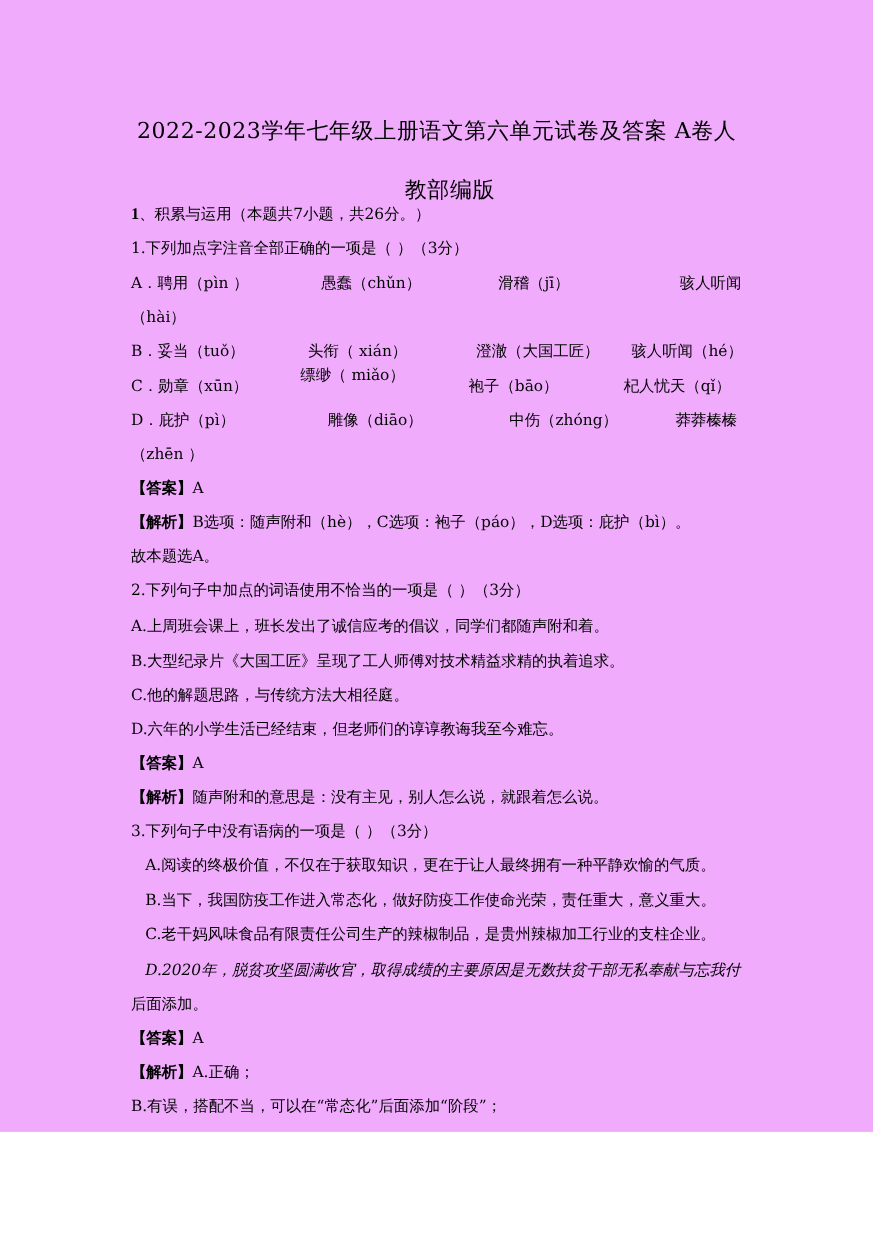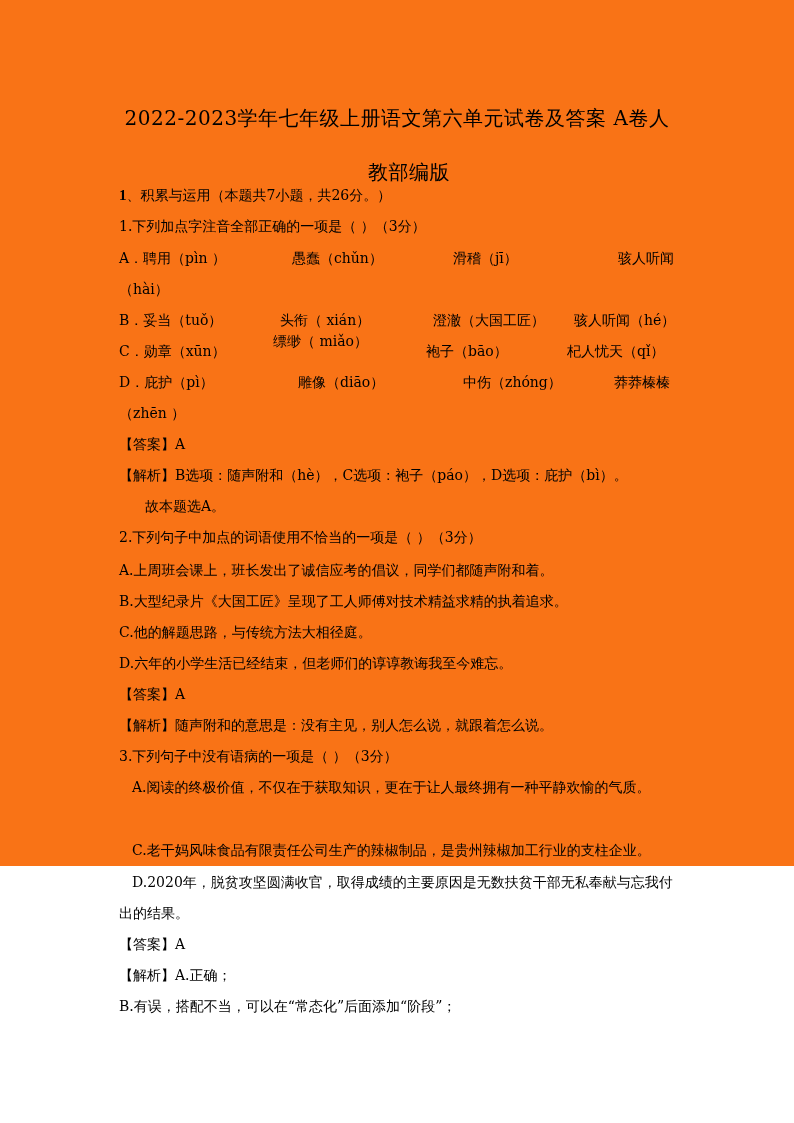--- a/index.html
+++ b/index.html
@@ -13,22 +13,22 @@
       position: relative;
       overflow: hidden;
       font-family: "DejaVu Serif", "Liberation Serif", serif;
       color: #000000;
     }
     .page {
       position: absolute;
       left: 0;
       top: 0;
       width: 794px;
-      height: 866px;
-      background: #f97316;
+      height: 1029px;
+      background: #f0abfc;
     }
     .title {
       position: absolute;
       left: 0;
       width: 794px;
       text-align: center;
       font-size: 20px;
       line-height: 24px;
       letter-spacing: 0.5px;
     }
@@ -42,21 +42,21 @@
       white-space: nowrap;
     }
     .line.indent { left: 132px; }
     .bold-num { font-weight: bold; font-family: "Liberation Serif", serif; font-size: 15px; }
     .opt {
       position: absolute;
       font-size: 14px;
       line-height: 18px;
       white-space: nowrap;
     }
-    .bracket-tag { font-weight: normal; }
+    .bracket-tag { font-weight: bold; }
   </style>
 </head>
 <body>
 
 <div class="page">
 
   <div class="title l1">2022-2023学年七年级上册语文第六单元试卷及答案 A卷人</div>
   <div class="title l2">教部编版</div>
 
   <div class="line" style="top:186px;">
@@ -86,39 +86,40 @@
   <div class="opt" style="left:463px; top:373px;">中伤（zhóng）</div>
   <div class="opt" style="left:614px; top:373px;">莽莽榛榛</div>
   <div class="opt" style="left:119px; top:404px;">（zhēn ）</div>
 
   <div class="line" style="top:435px;">
     <span class="bracket-tag">【答案】</span><span>A</span>
   </div>
   <div class="line" style="top:466px;">
     <span class="bracket-tag">【解析】</span><span>B选项：随声附和（hè），C选项：袍子（páo），D选项：庇护（bì）。</span>
   </div>
-  <div class="line" style="top:497px;margin-left:26px;">故本题选A。</div>
+  <div class="line" style="top:497px;">故本题选A。</div>
 
   <div class="line" style="top:528px;">2.下列句子中加点的词语使用不恰当的一项是（    ）（3分）</div>
   <div class="line" style="top:561px;text-align:center;">A.上周班会课上，班长发出了诚信应考的倡议，同学们都随声附和着。</div>
   <div class="line" style="top:592px;">B.大型纪录片《大国工匠》呈现了工人师傅对技术精益求精的执着追求。</div>
   <div class="line" style="top:654px;">D.六年的小学生活已经结束，但老师们的谆谆教诲我至今难忘。</div>
   <div class="line" style="top:623px;">C.他的解题思路，与传统方法大相径庭。</div>
   <div class="line" style="top:685px;">
     <span class="bracket-tag">【答案】</span><span>A</span>
   </div>
   <div class="line" style="top:716px;">
     <span class="bracket-tag">【解析】</span><span>随声附和的意思是：没有主见，别人怎么说，就跟着怎么说。</span>
   </div>
 
   <div class="line" style="top:747px;">3.下列句子中没有语病的一项是（    ）（3分）</div>
   <div class="line indent" style="top:778px;">A.阅读的终极价值，不仅在于获取知识，更在于让人最终拥有一种平静欢愉的气质。</div>
+  <div class="line indent" style="top:810px;">B.当下，我国防疫工作进入常态化，做好防疫工作使命光荣，责任重大，意义重大。</div>
   <div class="line indent" style="top:841px;">C.老干妈风味食品有限责任公司生产的辣椒制品，是贵州辣椒加工行业的支柱企业。</div>
-  <div class="line indent" style="top:873px;">D.2020年，脱贫攻坚圆满收官，取得成绩的主要原因是无数扶贫干部无私奉献与忘我付</div>
-  <div class="line" style="top:904px;">出的结果。</div>
+  <div class="line indent" style="top:873px;font-style:italic;">D.2020年，脱贫攻坚圆满收官，取得成绩的主要原因是无数扶贫干部无私奉献与忘我付</div>
+  <div class="line" style="top:904px;">后面添加。</div>
   <div class="line" style="top:935px;">
     <span class="bracket-tag">【答案】</span><span>A</span>
   </div>
   <div class="line" style="top:966px;">
     <span class="bracket-tag">【解析】</span><span>A.正确；</span>
   </div>
   <div class="line" style="top:997px;">B.有误，搭配不当，可以在“常态化”后面添加“阶段”；</div>
 
 </div>
 

